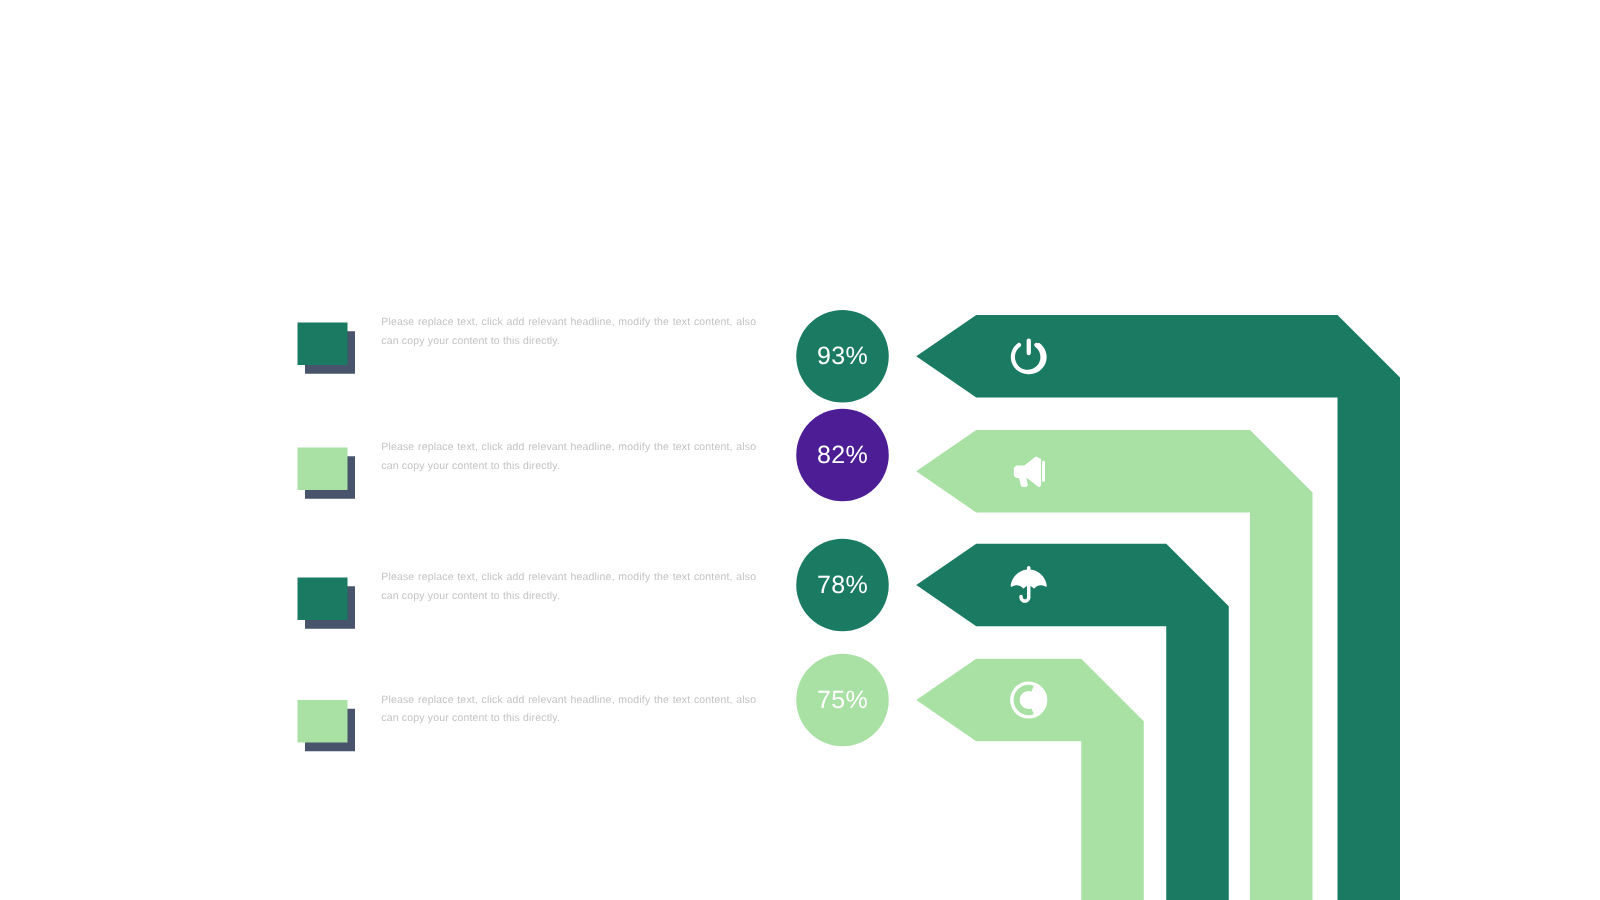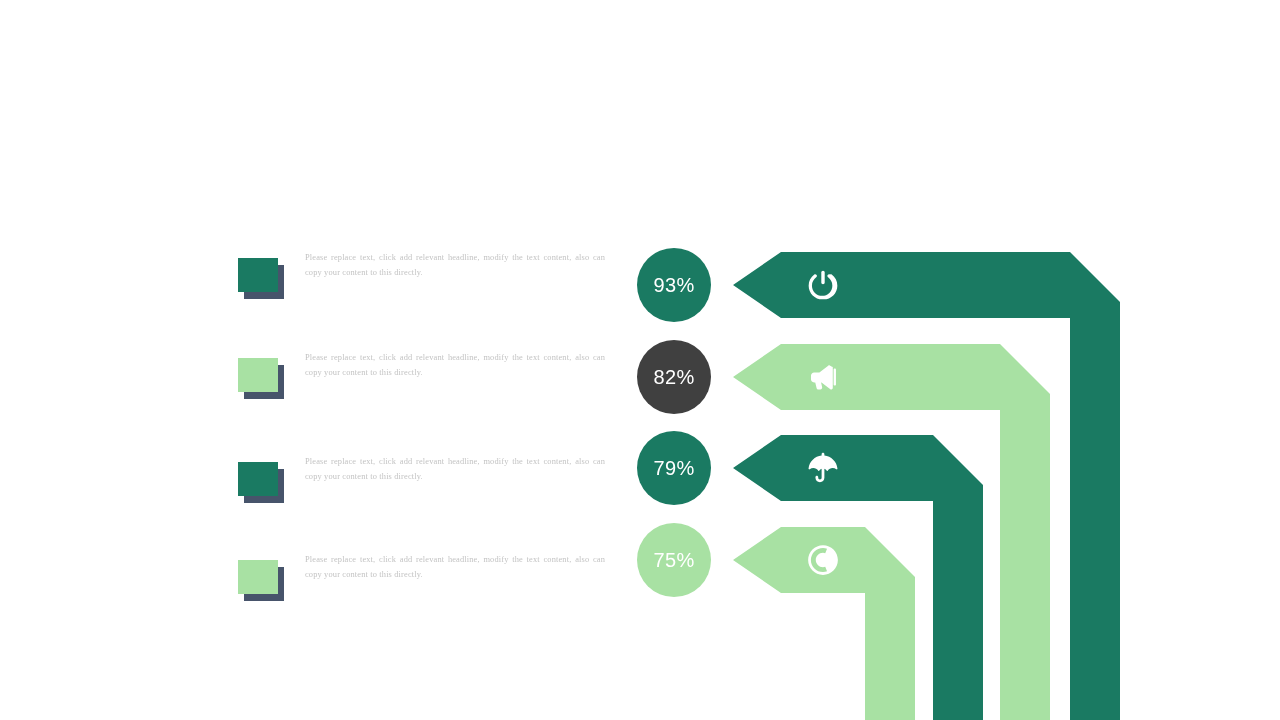--- a/index.html
+++ b/index.html
@@ -53,21 +53,20 @@
   .row-text {
     position: absolute;
     left: 67px;
     top: 0px;
     width: 300px;
     font-size: 8.4px;
     line-height: 15px;
     color: #c3c3c3;
     text-align: justify;
     letter-spacing: 0.15px;
-    font-family: Liberation Serif, serif;
   }
 
   
   .pct {
     position: absolute;
     width: 74px;
     height: 74px;
     border-radius: 50%;
     display: flex;
     align-items: center;
@@ -133,25 +132,25 @@
     <svg viewBox="0 0 32 32">
       <path fill="#ffffff" d="M16 2C8.3 2 2 8.3 2 16s6.3 14 14 14 14-6.3 14-14S23.7 2 16 2zM16 27.4c-6.3 0-11.4-5.1-11.4-11.4S9.7 4.6 16 4.6c1.3 0 2.6 0.2 3.8 0.7l-1.7 4.3c-0.7-0.2-1.4-0.4-2.1-0.4 -3.8 0-6.8 3.1-6.8 6.8s3.1 6.8 6.8 6.8c0.7 0 1.4-0.1 2.1-0.4l1.7 4.3C18.6 27.2 17.3 27.4 16 27.4z"></path>
       <circle fill="#ffffff" cx="16" cy="16" r="3.1"></circle>
       <path fill="#ffffff" d="M21.3 6.1l-1.7 4.3c1.9 1 3.2 3 3.2 5.3 0 0.5-0.1 1-0.2 1.5l4.6 0.9c0.2-0.8 0.3-1.6 0.3-2.4C27.5 11.6 25 8 21.3 6.1z"></path>
     </svg>
   </span>
 
   <div class="pct" style="left:637px; top:248px; background:#1a7a62;">
     <span>93%</span>
   </div>
-  <div class="pct" style="left:637px; top:340px; background:#404040;">
+  <div class="pct" style="left:637px; top:327px; background:#4c1d95;">
     <span>82%</span>
   </div>
   <div class="pct" style="left:637px; top:431px; background:#1a7a62;">
-    <span>79%</span>
+    <span>78%</span>
   </div>
   <div class="pct" style="left:637px; top:523px; background:#a8e1a3;">
     <span>75%</span>
   </div>
 
   <div class="row" style="top:250px;">
     <div class="sq-wrap">
       <div class="sq-shadow"></div>
       <div class="sq-face" style="background:#1a7a62;"></div>
     </div>

